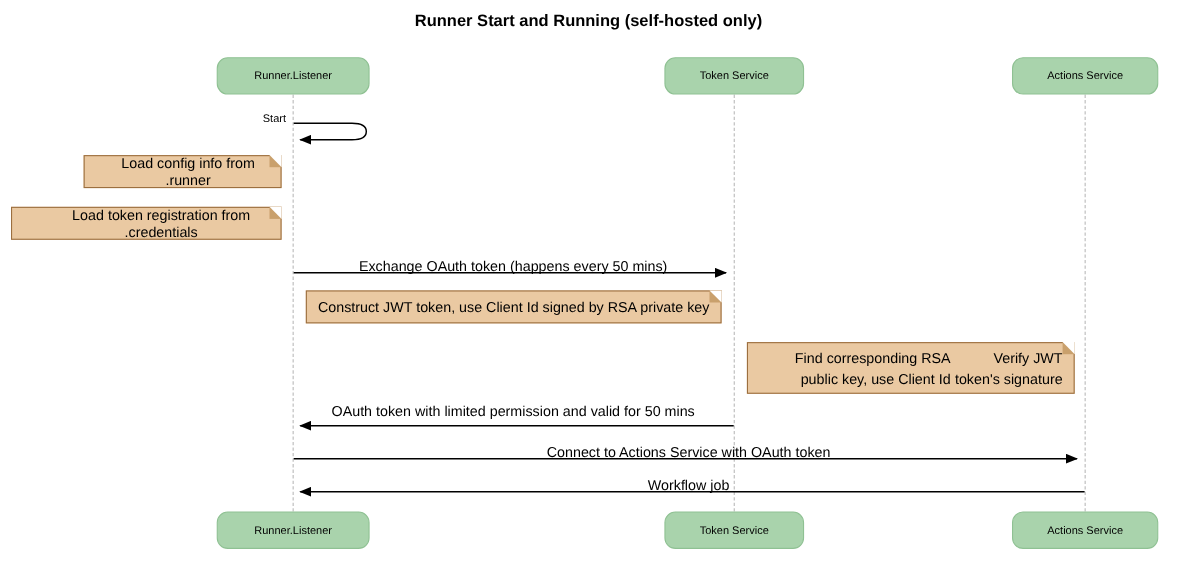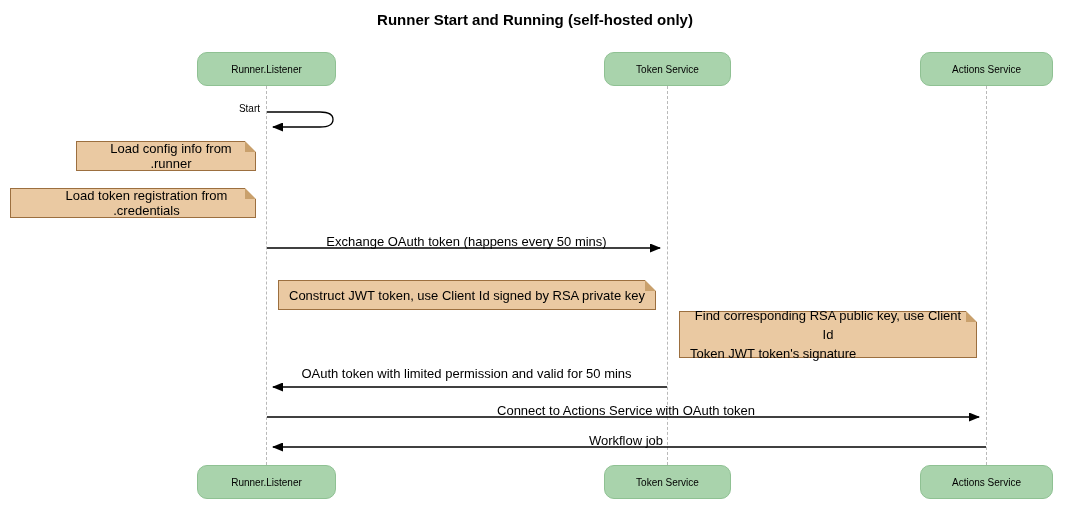--- a/index.html
+++ b/index.html
@@ -56,24 +56,24 @@
   .note::before {
     content: "";
     position: absolute;
     top: -1px; right: -1px;
     width: 0; height: 0;
     border-style: solid;
     border-width: 0 11px 11px 0;
     border-color: #ffffff #ffffff #c9a06c #c9a06c;
   }
   .note.multiline {
-    flex-direction: column;
+    flex-direction: row;
     align-items: flex-start;
     justify-content: center;
-    text-align: center;
+    text-align: right;
     line-height: 19px;
   }
   .msg-label {
     position: absolute;
     font-size: 13px;
     text-align: center;
     z-index: 3;
     background: transparent;
   }
   .self-label {
@@ -119,26 +119,26 @@
   <div class="participant" style="left:920px; top:465px; width:133px;">
     <span>Actions Service</span>
   </div>
 
   <div class="note" style="left:76px; top:141px; width:180px; height:30px;padding-left:20px;">
     <span>Load config info from .runner</span>
   </div>
   <div class="note" style="left:10px; top:188px; width:246px; height:30px;padding-left:37px;">
     <span>Load token registration from .credentials</span>
   </div>
-  <div class="note" style="left:278px; top:264px; width:378px; height:30px;margin-top:16px;">
+  <div class="note" style="left:278px; top:264px; width:378px; height:30px;">
     <span>Construct JWT token, use Client Id signed by RSA private key</span>
   </div>
   <div class="note multiline" style="left:679px; top:311px; width:298px; height:47px;">
     <span>Find corresponding RSA public key, use Client Id</span>
-    <span>Token JWT token's signature</span>
+    <span>Verify JWT token's signature</span>
   </div>
 
   <div class="self-label" style="left:160px; top:103px; width:100px;">Start</div>
   <div class="msg-label" style="left:266px; top:234px; width:401px;">Exchange OAuth token (happens every 50 mins)</div>
   <div class="msg-label" style="left:266px; top:366px; width:401px;">OAuth token with limited permission and valid for 50 mins</div>
   <div class="msg-label" style="left:266px; top:403px; width:720px;">Connect to Actions Service with OAuth token</div>
   <div class="msg-label" style="left:266px; top:433px; width:720px;">Workflow job</div>
 
   <svg class="arrows" width="1070" height="525">
     <defs>

